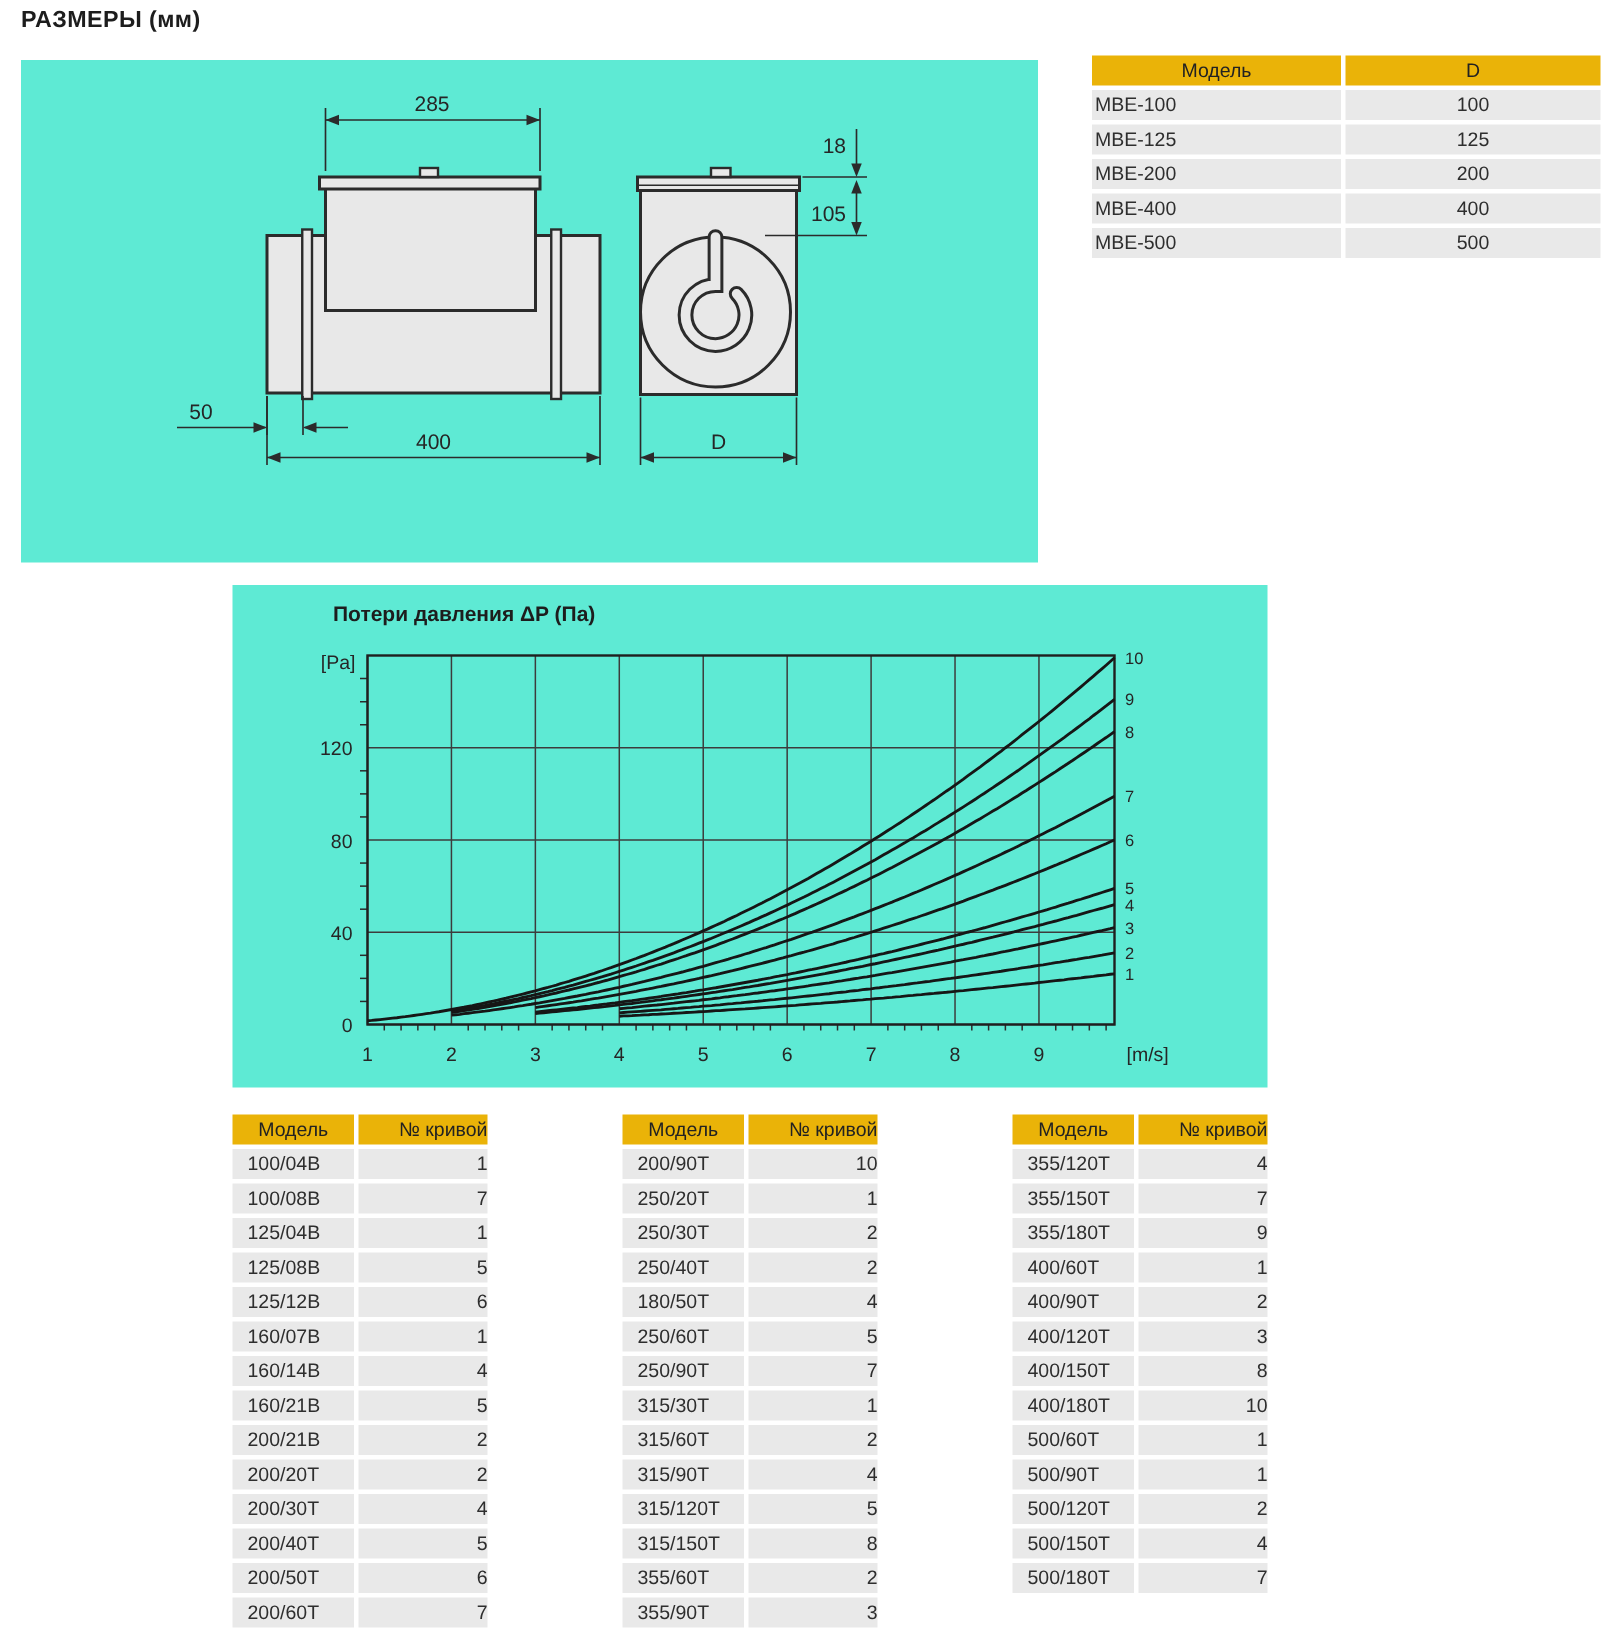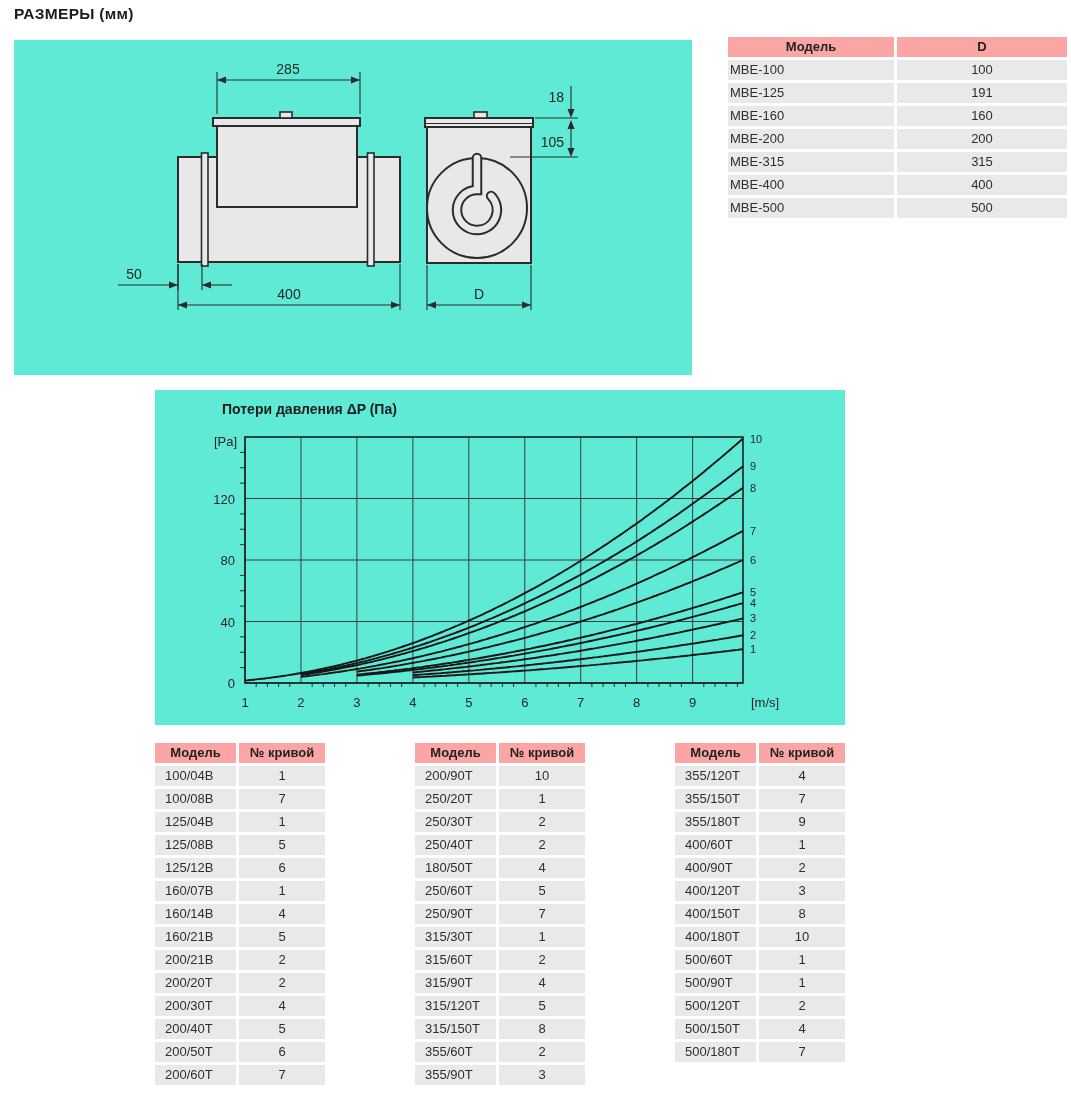--- a/index.html
+++ b/index.html
@@ -18,31 +18,31 @@
   .chart-title {
     position:absolute; left:67px; top:11px;
     font-size:14px; font-weight:bold; color:#1d1d1d;
   }
   .drawing-panel svg, .chart-panel svg { position:absolute; left:0; top:0; }
 
   
   .dtable { position:absolute; font-size:13px; color:#2e2e2e; }
   .trow { display:flex; margin-bottom:3px; }
   .tcell { background:#e9e9e9; height:20px; line-height:20px; text-align:center; overflow:hidden; white-space:nowrap; }
-  .trow.head .tcell { background:#fca5a5; font-weight:bold; color:#222; }
+  .trow.head .tcell { background:#eab308; font-weight:normal; color:#222; }
   .dim-table { left:728px; top:37px; width:339px; }
   .dim-table .c0 { width:166px; margin-right:3px; }
   .dim-table .c1 { width:170px; }
   .dim-table .trow:not(.head) .c0 { text-align:left; padding-left:2px; }
   .curve-table { top:743px; width:170px; }
   .curve-table.t1 { left:155px; }
   .curve-table.t2 { left:415px; }
   .curve-table.t3 { left:675px; }
   .curve-table .c0 { width:81px; margin-right:3px; }
-  .curve-table .c1 { width:86px; }
+  .curve-table .c1 { width:86px;text-align:right; }
   .curve-table .trow:not(.head) .c0 { text-align:left; padding-left:10px; }
 
   
   .shape  { fill:#e8e8e8; stroke:#2b2b2b; stroke-width:2; }
   .thin   { fill:#e8e8e8; stroke:#2b2b2b; stroke-width:1.6; }
   .dimline{ stroke:#2b2b2b; stroke-width:1.1; fill:none; }
   .arrow  { fill:#2b2b2b; stroke:none; }
   .dimtext{ font-size:14px; fill:#262626; }
 
   
@@ -139,33 +139,25 @@
     <div class="tcell c0">Модель</div>
     <div class="tcell c1">D</div>
   </div>
   <div>
       <div class="trow">
         <div class="tcell c0">МВЕ-100</div>
         <div class="tcell c1">100</div>
       </div>
       <div class="trow">
         <div class="tcell c0">МВЕ-125</div>
-        <div class="tcell c1">191</div>
-      </div>
-      <div class="trow">
-        <div class="tcell c0">МВЕ-160</div>
-        <div class="tcell c1">160</div>
+        <div class="tcell c1">125</div>
       </div>
       <div class="trow">
         <div class="tcell c0">МВЕ-200</div>
         <div class="tcell c1">200</div>
-      </div>
-      <div class="trow">
-        <div class="tcell c0">МВЕ-315</div>
-        <div class="tcell c1">315</div>
       </div>
       <div class="trow">
         <div class="tcell c0">МВЕ-400</div>
         <div class="tcell c1">400</div>
       </div>
       <div class="trow">
         <div class="tcell c0">МВЕ-500</div>
         <div class="tcell c1">500</div>
       </div>
     </div>

